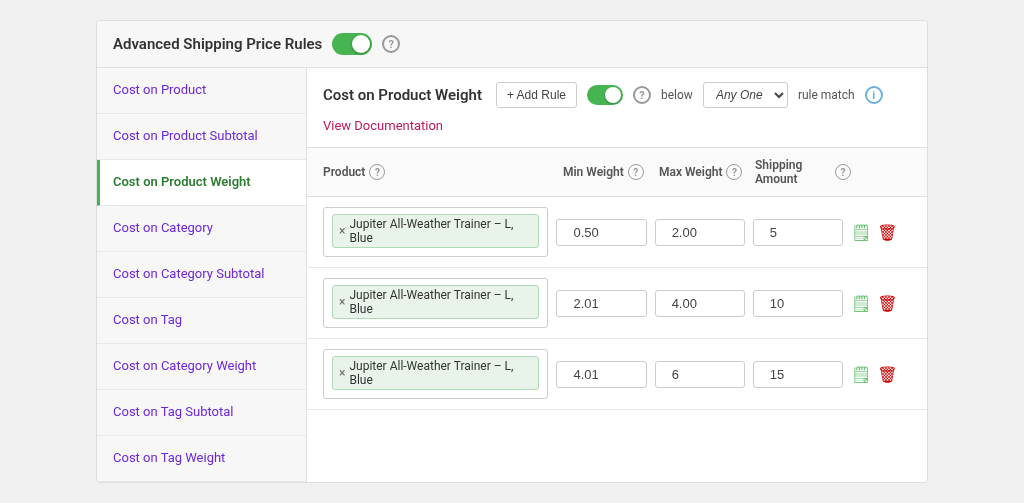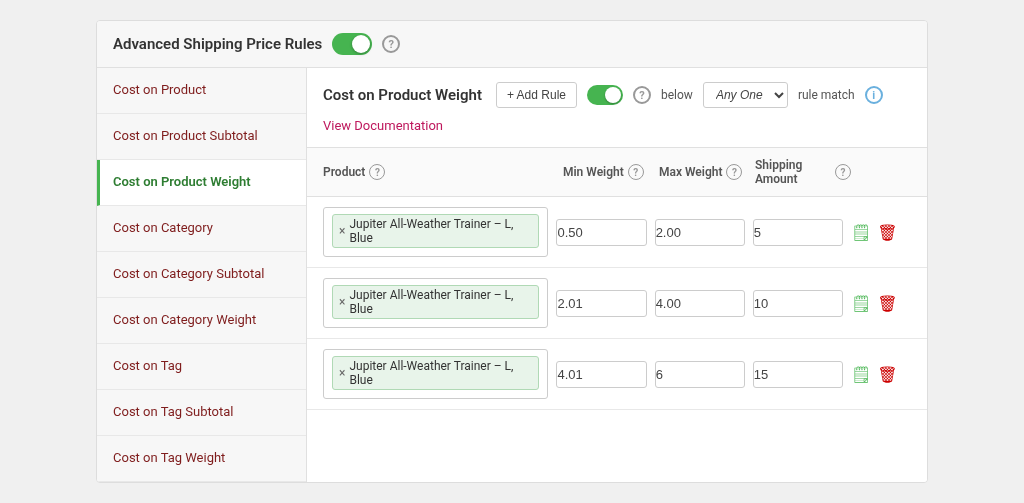--- a/index.html
+++ b/index.html
@@ -70,21 +70,21 @@
     }
     .sidebar {
       width: 210px;
       min-width: 210px;
       background: #f7f7f7;
       border-right: 1px solid #e0e0e0;
     }
     .sidebar-item {
       padding: 14px 16px;
       border-bottom: 1px solid #e8e8e8;
-      color: #7f1d1d;
+      color: #6d28d9;
       cursor: pointer;
       font-size: 13px;
       line-height: 1.3;
     }
     .sidebar-item.active {
       color: #2e7d32;
       border-left: 3px solid #46b450;
       padding-left: 13px;
       font-weight: 600;
       background: #fff;
@@ -221,21 +221,21 @@
       gap: 4px;
     }
     .tag-chip-remove {
       color: #666;
       cursor: pointer;
       font-size: 12px;
     }
     .number-input {
       border: 1px solid #ccc;
       border-radius: 3px;
-      padding: 5px 0;
+      padding: 5px 16px;
       font-size: 13px;
       width: 100%;
       color: #444;
       background: #fff;
     }
     .action-icons {
       display: flex;
       align-items: center;
       gap: 6px;
     }
@@ -287,24 +287,24 @@
       <div class="sidebar-item active">
         <span>Cost on Product Weight</span>
       </div>
       <div class="sidebar-item">
         <span>Cost on Category</span>
       </div>
       <div class="sidebar-item">
         <span>Cost on Category Subtotal</span>
       </div>
       <div class="sidebar-item">
+        <span>Cost on Tag</span>
+      </div>
+      <div class="sidebar-item">
         <span>Cost on Category Weight</span>
-      </div>
-      <div class="sidebar-item">
-        <span>Cost on Tag</span>
       </div>
       <div class="sidebar-item">
         <span>Cost on Tag Subtotal</span>
       </div>
       <div class="sidebar-item">
         <span>Cost on Tag Weight</span>
       </div>
     </div>
 
     <div class="content-panel">

